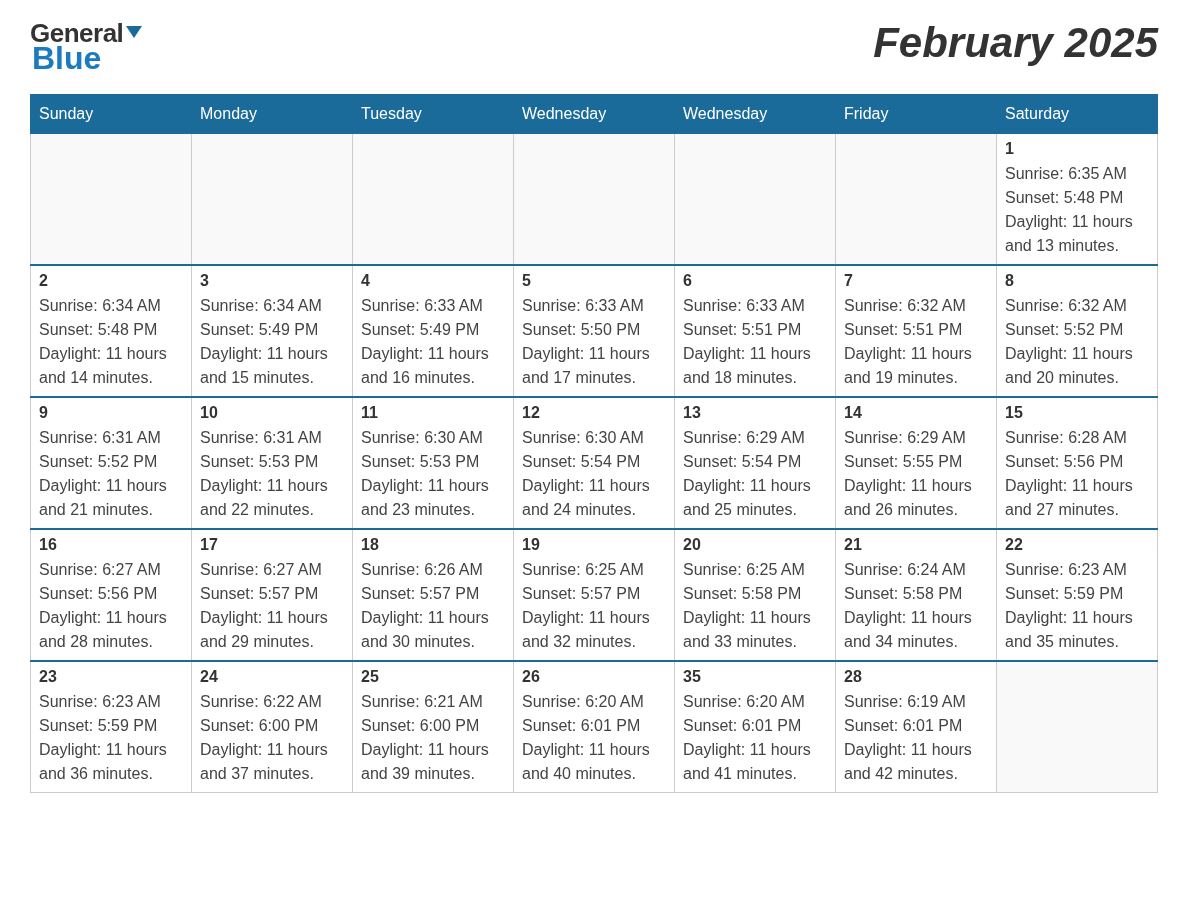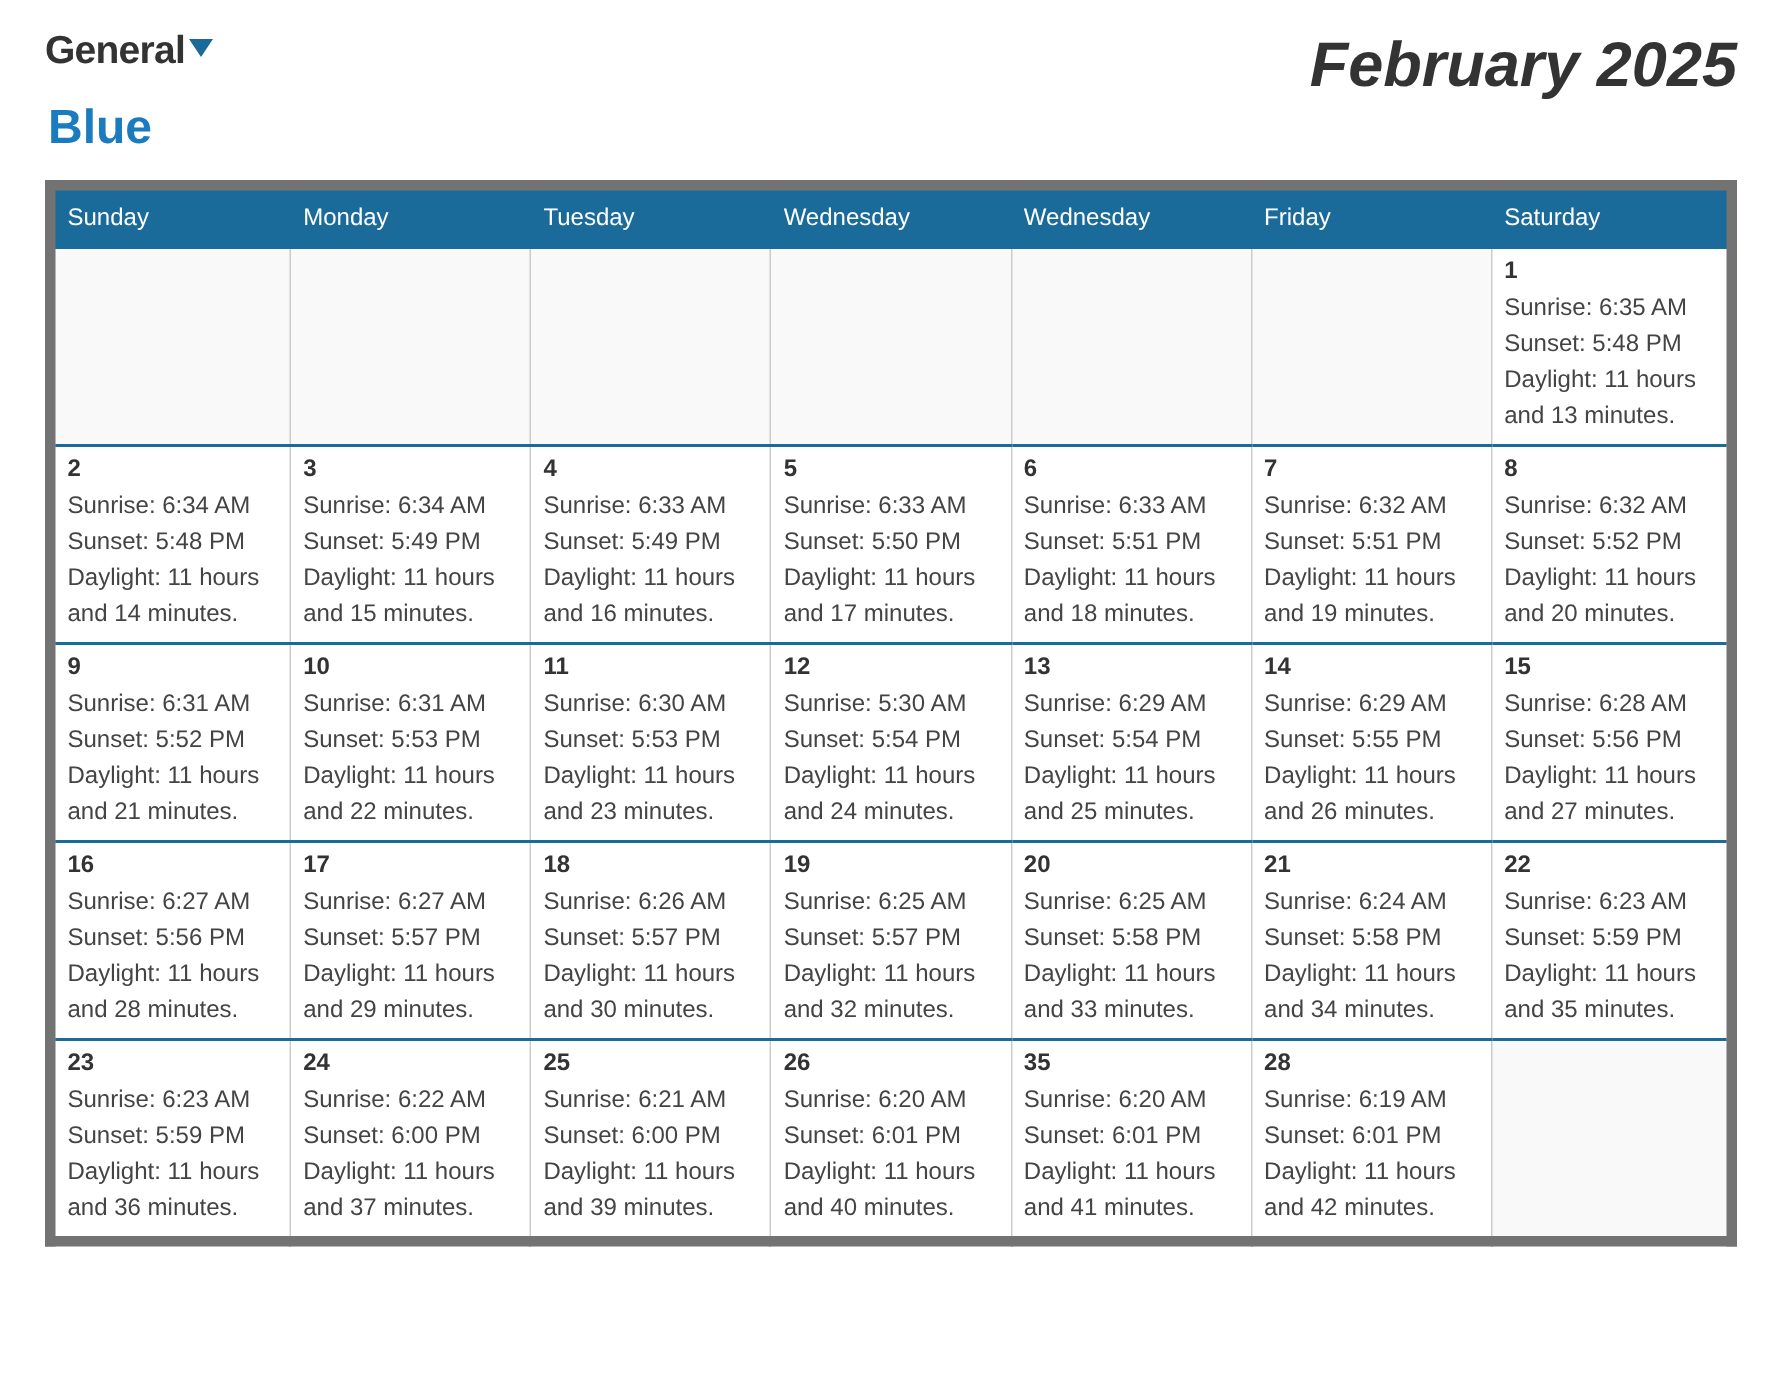--- a/index.html
+++ b/index.html
@@ -27,21 +27,21 @@
       font-style: italic;
     }
     .location {
       font-size: 20px;
       color: #555;
       margin-top: 4px;
     }
     .calendar {
       width: 100%;
       border-collapse: collapse;
-      border: 7px solid #737373;
+      border: 1px solid #737373;
     }
     .calendar th {
       background-color: #1a6a9a;
       color: #fff;
       font-size: 16px;
       font-weight: normal;
       padding: 10px 8px;
       text-align: left;
       border: 1px solid #1a6a9a;
     }
@@ -71,21 +71,21 @@
       border-top: 2px solid #1a6a9a;
     }
     tr:first-child td {
       border-top: 1px solid #ccc;
     }
   </style>
 </head>
 <body>
 
 <div class="header">
-  <div style="display:flex;flex-direction:column;line-height:1;gap:26px;">
+  <div style="display:flex;flex-direction:column;line-height:1;">
     <div style="display:flex;align-items:center;">
       <span style="font-size:26px;font-weight:bold;color:#333;letter-spacing:-0.5px;">General</span>
       <svg width="20" height="20" viewBox="0 0 20 20" style="margin-left:1px;margin-top:-2px;">
         <polygon points="10,16 2,4 18,4" fill="#1a6a9a"></polygon>
       </svg>
     </div>
     <div style="margin-top:-4px;">
       <span style="font-size:32px;font-weight:bold;color:#1a7bbf;margin-left:2px;">Blue</span>
     </div>
   </div>
@@ -190,21 +190,21 @@
         </td>
         <td>
           <div class="day-number">11</div>
           <div class="day-info">Sunrise: 6:30 AM
 Sunset: 5:53 PM
 Daylight: 11 hours
 and 23 minutes.</div>
         </td>
         <td>
           <div class="day-number">12</div>
-          <div class="day-info">Sunrise: 5:30 AM
+          <div class="day-info">Sunrise: 6:30 AM
 Sunset: 5:54 PM
 Daylight: 11 hours
 and 24 minutes.</div>
         </td>
         <td>
           <div class="day-number">13</div>
           <div class="day-info">Sunrise: 6:29 AM
 Sunset: 5:54 PM
 Daylight: 11 hours
 and 25 minutes.</div>

